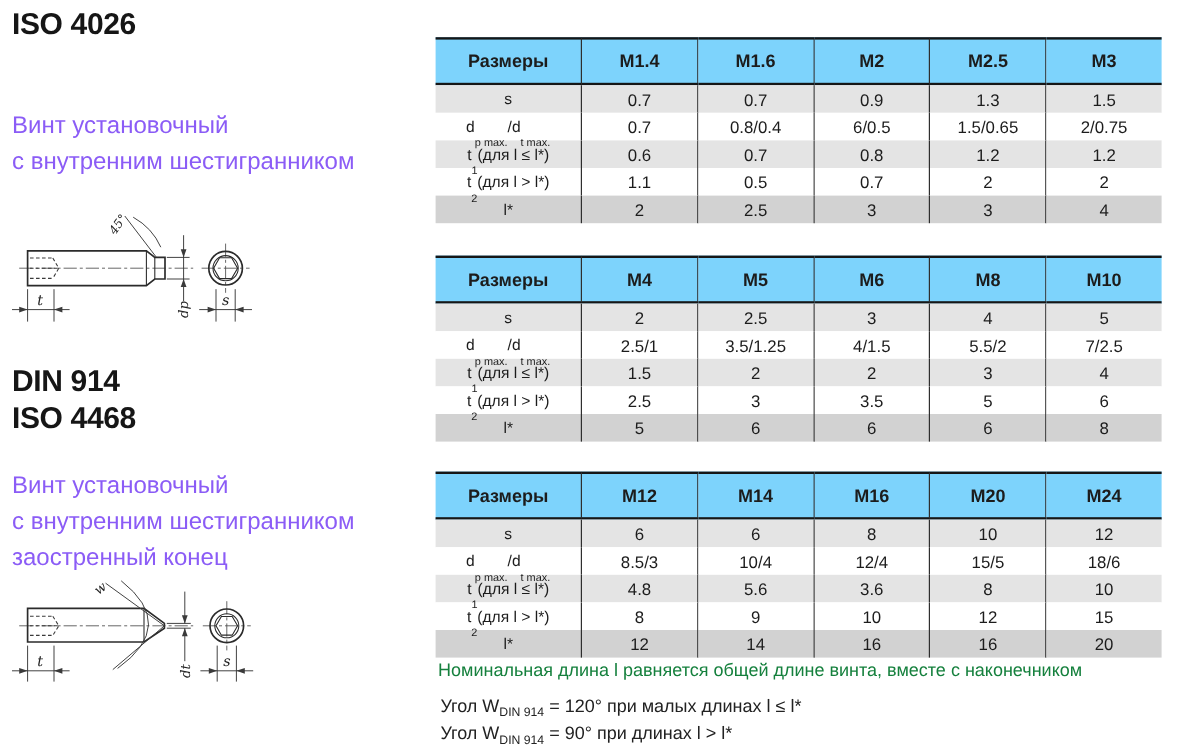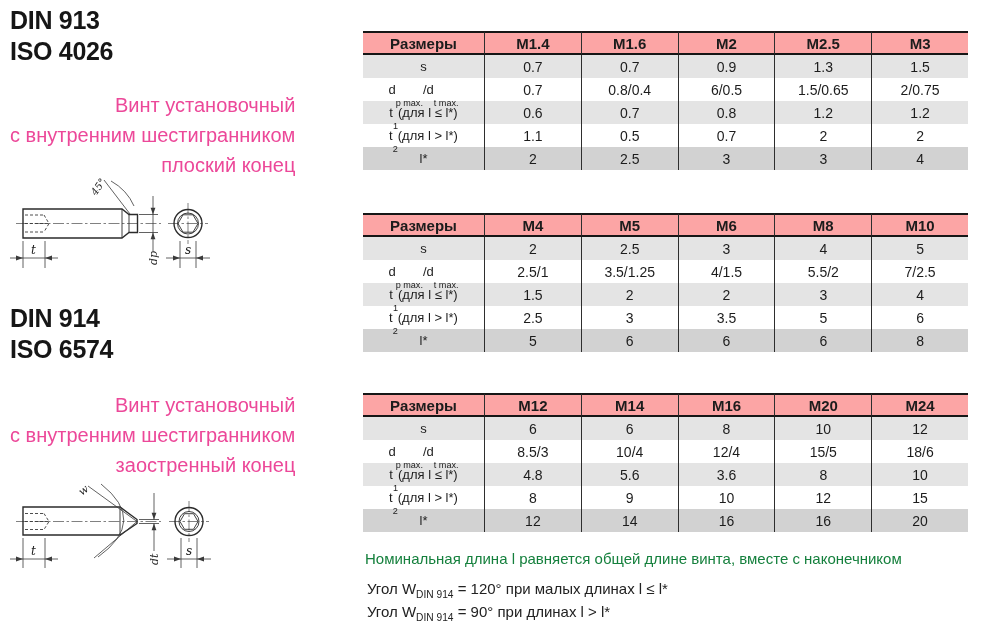--- a/index.html
+++ b/index.html
@@ -6,36 +6,36 @@
   body {
     width:984px; height:628px; position:relative; overflow:hidden;
     background:#ffffff; color:#1c1c1c;
     font-family:"Liberation Sans", sans-serif;
     -webkit-font-smoothing:antialiased;
   }
   .abs { position:absolute; }
 
   
   .std-title { font-size:25px; font-weight:bold; line-height:31px; letter-spacing:-0.3px; color:#161616; }
-  .desc { font-size:20px; line-height:30px; color:#ec4899;text-align:right; }
+  .desc { font-size:20px; line-height:30px; color:#8b5cf6; }
 
   
   .dim-table { position:absolute; left:363px; width:605px; }
   .trow { display:flex; width:100%; }
   .cell {
     display:flex; align-items:center; justify-content:center;
     height:23px; font-size:14px; border-right:1px solid #2e2e2e;
     box-sizing:border-box; white-space:nowrap;
   }
   .cell.last { border-right:none; }
   .cell.c0 { width:122px; flex:none; font-size:13px; }
   .cell.v  { flex:1; }
   .thead .cell {
-    height:24px; font-weight:bold; font-size:15px;
-    background:#fca5a5; border-top:2px solid #161616; border-bottom:2px solid #161616;
+    height:40px; font-weight:bold; font-size:15px;
+    background:#7dd3fc; border-top:2px solid #161616; border-bottom:2px solid #161616;
   }
   .r-lt .cell { background:#e4e4e4; }
   .r-w  .cell { background:#ffffff; }
   .r-dk .cell { background:#d2d2d2; }
   .sb { font-size:70%; position:relative; top:3px;margin-top:20px; }
 
   
   .fnote { font-size:15px; color:#15803d; }
   .fangle { font-size:15px; color:#222;text-align:right; }
   .fangle .sb { font-size:68%; top:4px; }
@@ -48,28 +48,26 @@
   svg .thinline { stroke:#2b2b2b; stroke-width:0.9; fill:none; }
   svg .dimline { stroke:#3a3a3a; stroke-width:0.8; fill:none; }
   svg .dashline { stroke:#3a3a3a; stroke-width:0.9; fill:none; stroke-dasharray:3 2; }
   svg .cline { stroke:#4a4a4a; stroke-width:0.7; fill:none; stroke-dasharray:11 2.5 2.5 2.5; }
   svg .arr { fill:#3a3a3a; stroke:none; }
 </style>
 </head>
 <body>
 
 <div class="abs std-title" style="left:10px; top:5px;">
-  <div>DIN 913</div>
   <div>ISO 4026</div>
 </div>
 
 <div class="abs desc" style="left:10px; top:90px;">
   <div>Винт установочный</div>
   <div>с внутренним шестигранником</div>
-  <div>плоский конец</div>
 </div>
 
 <svg class="abs" style="left:8px; top:168px;" width="230" height="140" viewBox="0 0 230 140">
 
   <path class="cline" d="M8,55.5 H153"></path>
 
   <path class="outline" d="M15,41 H114 L121,46.5 H129.5 V64.5 H121 L114,70 H15 Z"></path>
   <path class="thinline" d="M114,41 V70"></path>
   <path class="thinline" d="M121,46.5 V64.5"></path>
 
@@ -117,21 +115,21 @@
     <path class="dimline" d="M188,73 V100"></path>
     <path class="dimline" d="M158,90 H202"></path>
     <path class="arr" d="M172,90 L165,87.6 L165,92.4 Z"></path>
     <path class="arr" d="M188,90 L195,87.6 L195,92.4 Z"></path>
     <text class="dim" x="177" y="86">s</text>
   </g>
 </svg>
 
 <div class="abs std-title" style="left:10px; top:303px;">
   <div>DIN 914</div>
-  <div>ISO 6574</div>
+  <div>ISO 4468</div>
 </div>
 
 <div class="abs desc" style="left:10px; top:390px;">
   <div>Винт установочный</div>
   <div>с внутренним шестигранником</div>
   <div>заостренный конец</div>
 </div>
 
 <svg class="abs" style="left:8px; top:468px;" width="230" height="150" viewBox="0 0 230 150">
   <path class="cline" d="M8,53.5 H153"></path>

